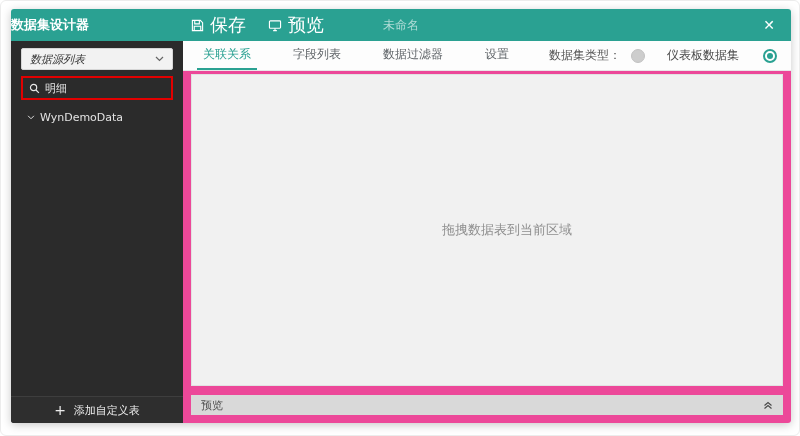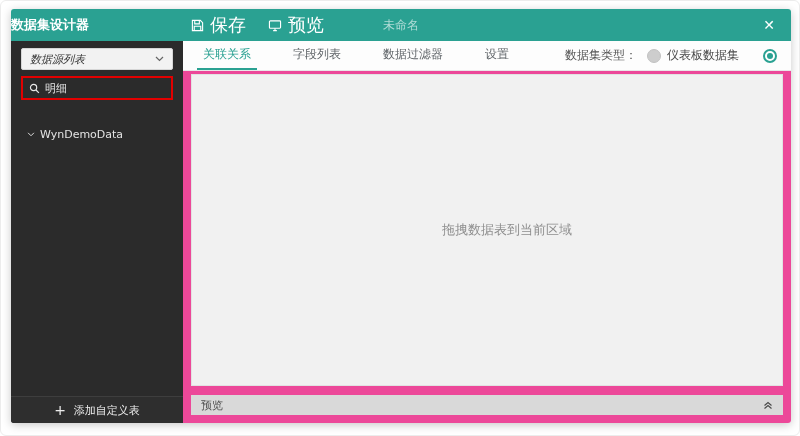--- a/index.html
+++ b/index.html
@@ -88,21 +88,21 @@
   .search-input {
     flex: 1;
     background: transparent;
     border: none; outline: none;
     color: #e6e6e6;
     font-size: 11px;
     margin-left: 5px;
     font-family: inherit;
     width: 100px;
   }
-  .tree { margin-top: 26px; }
+  .tree { margin-top: 9px; }
   .tree-root {
     display: flex; align-items: center; gap: 5px;
     padding-left: 16px;
     height: 17px;
     font-size: 11px; color: #e3e3e3;
     cursor: pointer;
   }
   .tree-child {
     display: flex; align-items: center; gap: 5px;
     padding-left: 37px;
@@ -142,21 +142,21 @@
   }
   .tab:first-child { margin-left: 14px; }
   .tab.active { color: #2aa192; border-bottom-color: #2aa192; }
   .type-group {
     margin-left: auto;
     display: flex; align-items: center;
     padding-right: 14px;
     gap: 10px;
     font-size: 12px; color: #555;
   }
-  .radio-opt { display: flex; align-items: center; gap: 6px; cursor: pointer; color: #4a4a4a; }
+  .radio-opt { display: flex; align-items: center; gap: 22px; cursor: pointer; color: #4a4a4a; }
   .radio-opt + .radio-opt { margin-left: 14px; }
   .radio-off {
     width: 14px; height: 14px; border-radius: 50%;
     background: #cdcdcd; border: 1px solid #c2c2c2;
   }
   .radio-on {
     width: 14px; height: 14px; border-radius: 50%;
     border: 2px solid #2aa192; background: #fff;
     display: flex; align-items: center; justify-content: center;
   }

